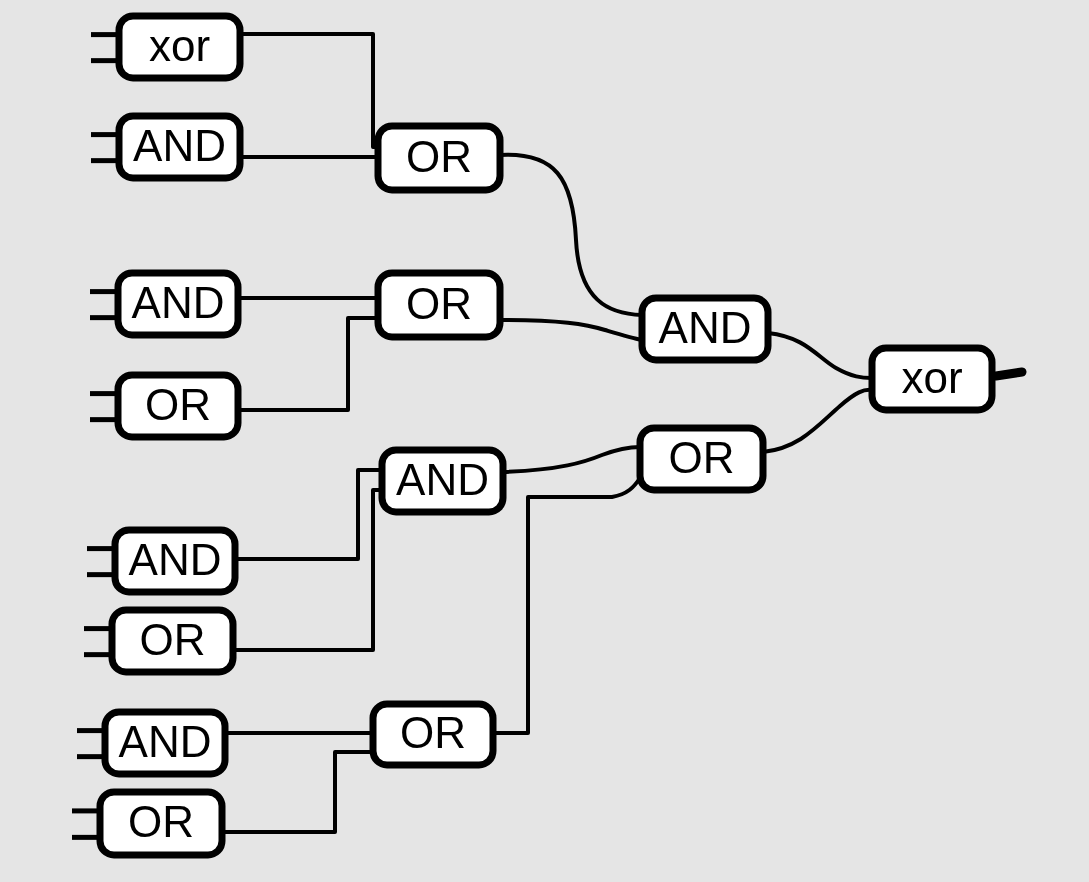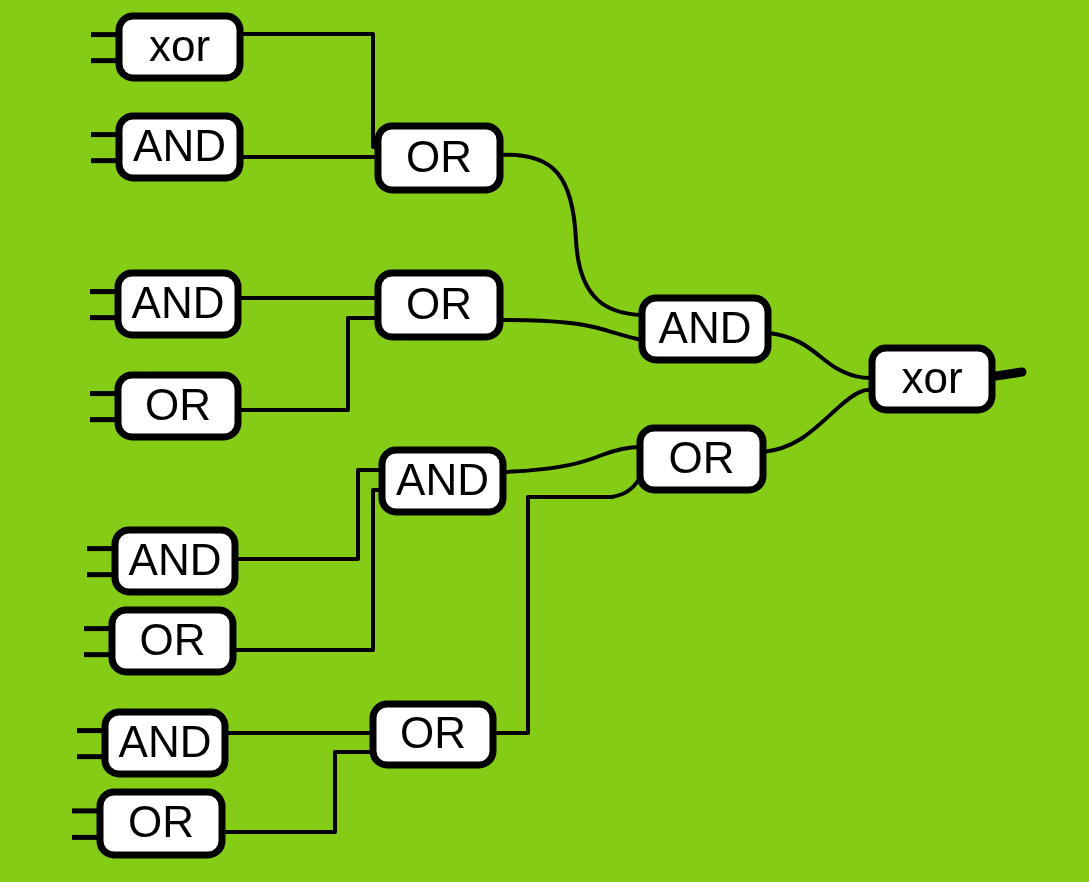--- a/index.html
+++ b/index.html
@@ -4,21 +4,21 @@
 <style>
   html, body {
     margin: 0;
     padding: 0;
     background: #ffffff;
   }
   #canvas-wrap {
     position: relative;
     width: 1089px;
     height: 882px;
-    background: #84cc16;
+    background: #e5e5e5;
     overflow: hidden;
     font-family: "Liberation Sans", sans-serif;
   }
   svg#circuit {
     position: absolute;
     left: 0;
     top: 0;
     width: 1089px;
     height: 882px;
     display: block;

